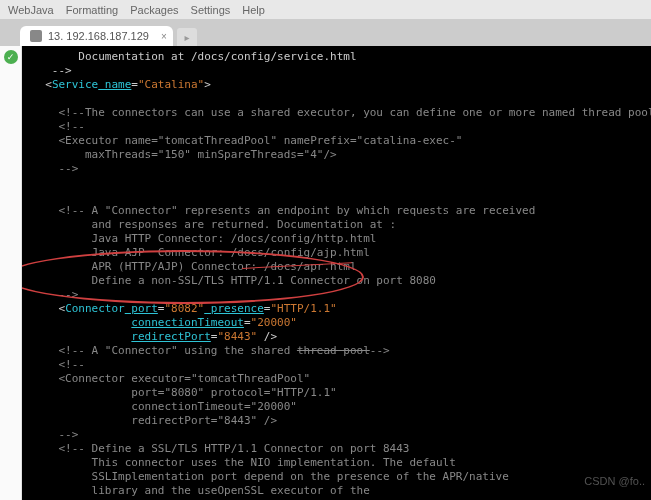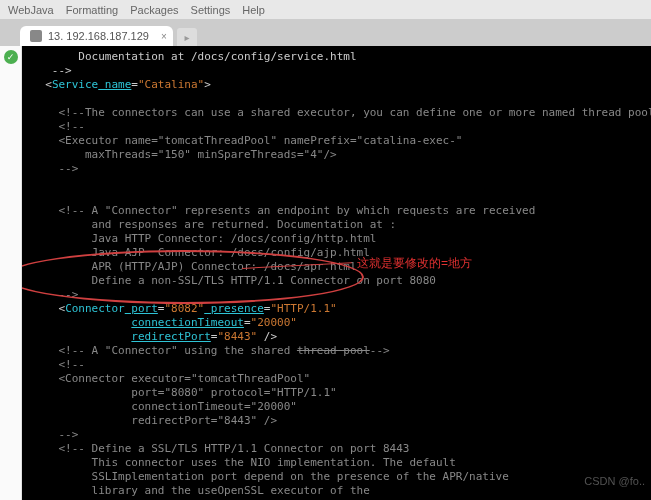--- a/index.html
+++ b/index.html
@@ -83,15 +83,14 @@
 
 
 
 
 
 
 
 
 <div class="ellipse" style="left:-18px; top:204px;"></div>
 <div class="aline" style="left:220px; top:222px; width:110px; transform:rotate(-3deg);"></div>
-<div class="annot" style="left:335px; top:210px;">这就是要修改的=地方</div>
 <div class="watermark">CSDN @fo..</div>
 </div>
 
 </body></html>

